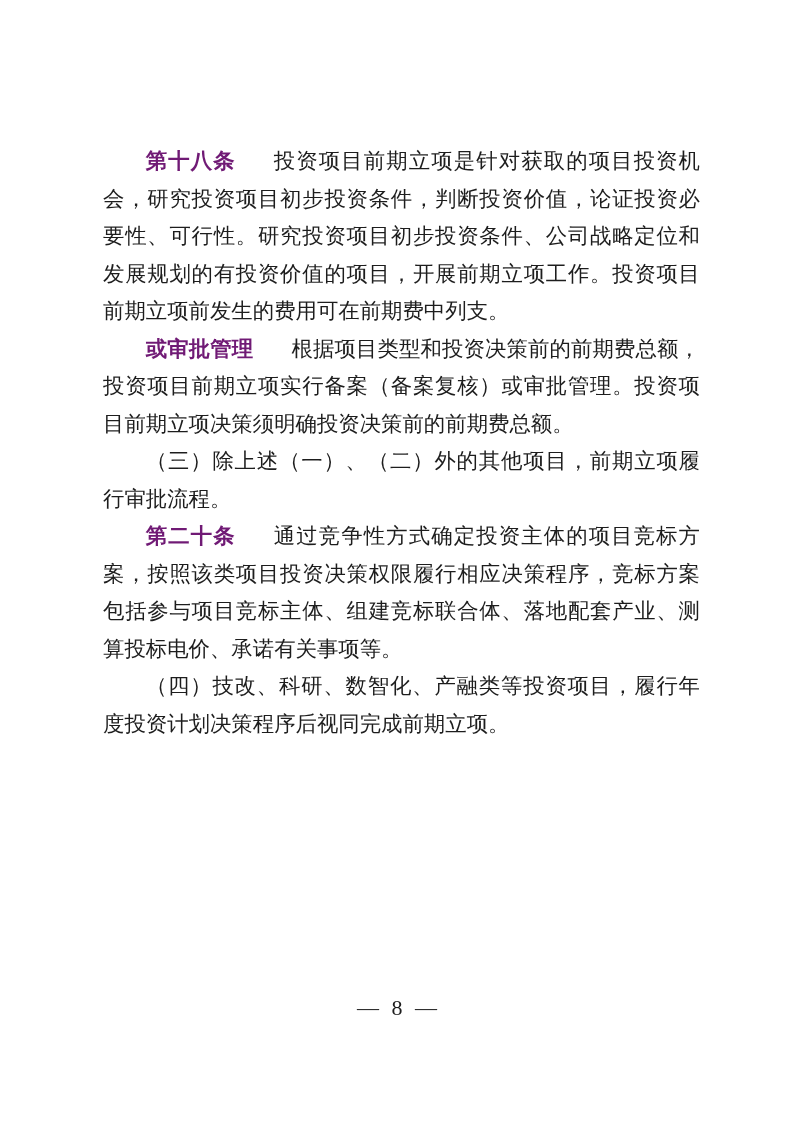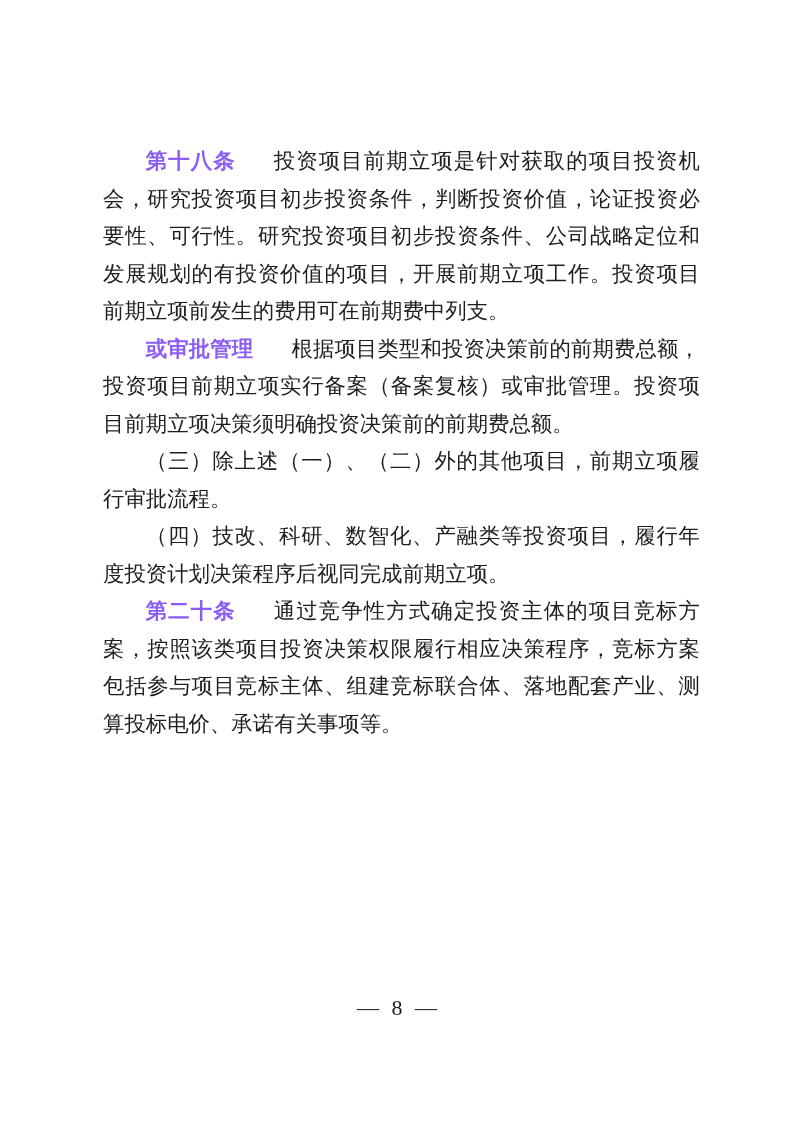--- a/index.html
+++ b/index.html
@@ -33,21 +33,21 @@
     text-align: justify;
     letter-spacing: 0px;
   }
   .text-block p {
     margin: 0;
     padding: 0;
     text-indent: 2em;
   }
   .article-label {
     font-weight: 700;
-    color: #8b5cf6;
+    color: #701a75;
     margin-right: 38px;
   }
   .article-label:empty {
     display: none;
     margin-right: 0;
   }
   .page-footer {
     position: absolute;
     left: 0;
     top: 995px;
@@ -67,21 +67,21 @@
   <div class="text-block">
 
     <p><span class="article-label">第十八条</span><span>投资项目前期立项是针对获取的项目投资机会，研究投资项目初步投资条件，判断投资价值，论证投资必要性、可行性。研究投资项目初步投资条件、公司战略定位和发展规划的有投资价值的项目，开展前期立项工作。投资项目前期立项前发生的费用可在前期费中列支。</span></p>
 
     <p><span class="article-label">或审批管理</span><span>根据项目类型和投资决策前的前期费总额，投资项目前期立项实行备案（备案复核）或审批管理。投资项目前期立项决策须明确投资决策前的前期费总额。</span></p>
 
 
 
     <p><span>（三）除上述（一）、（二）外的其他项目，前期立项履行审批流程。</span></p>
 
+    <p><span class="article-label">第二十条</span><span>通过竞争性方式确定投资主体的项目竞标方案，按照该类项目投资决策权限履行相应决策程序，竞标方案包括参与项目竞标主体、组建竞标联合体、落地配套产业、测算投标电价、承诺有关事项等。</span></p>
+
     <p><span>（四）技改、科研、数智化、产融类等投资项目，履行年度投资计划决策程序后视同完成前期立项。</span></p>
-
-    <p><span class="article-label">第二十条</span><span>通过竞争性方式确定投资主体的项目竞标方案，按照该类项目投资决策权限履行相应决策程序，竞标方案包括参与项目竞标主体、组建竞标联合体、落地配套产业、测算投标电价、承诺有关事项等。</span></p>
 
   </div>
 
   <div class="page-footer">— 8 —</div>
 
 </div>
 
 </body></html>

